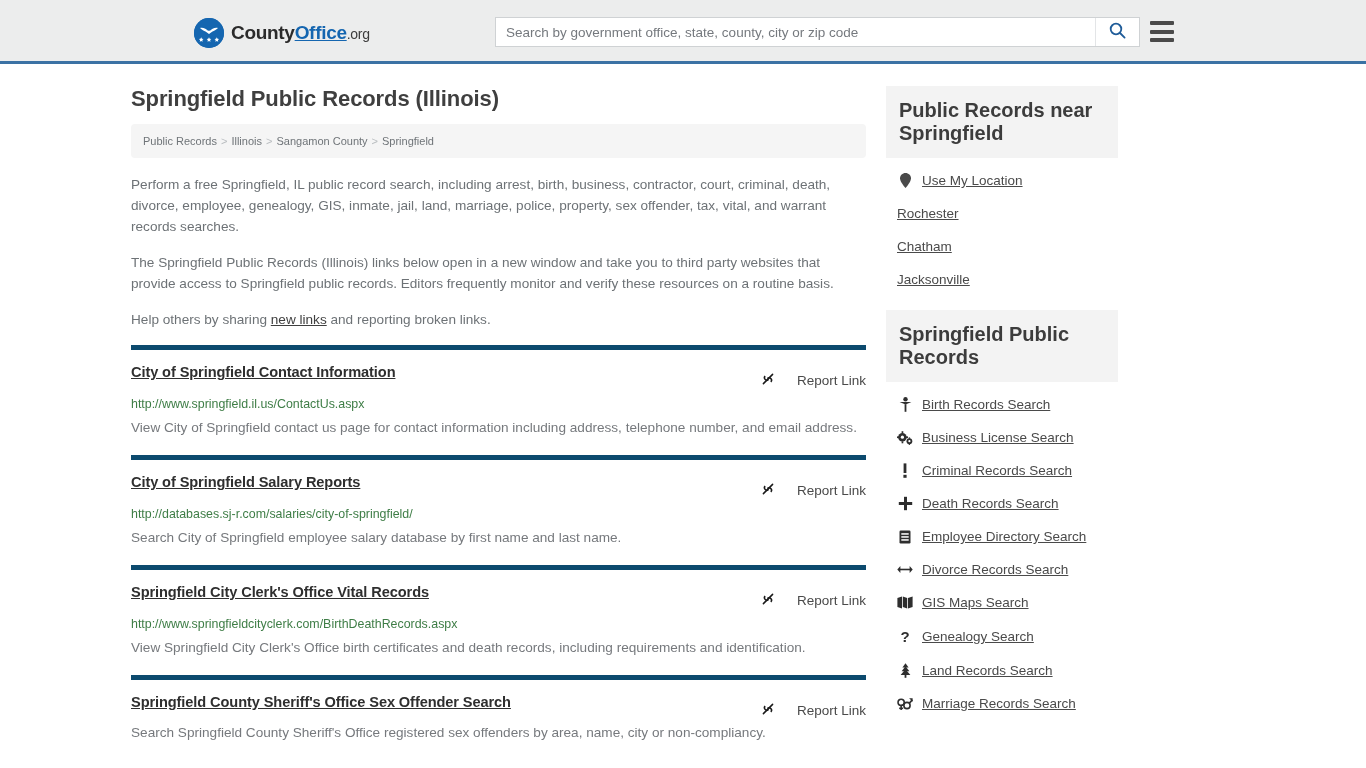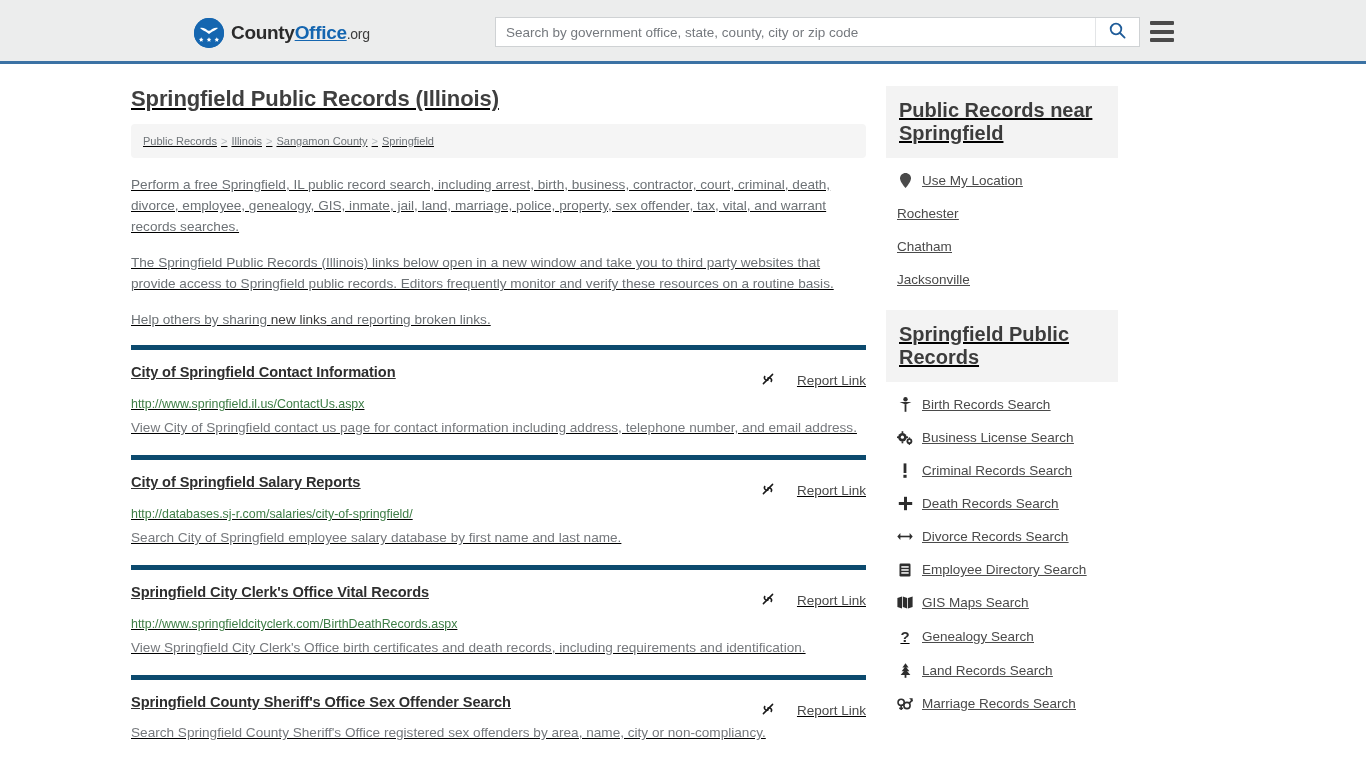--- a/index.html
+++ b/index.html
@@ -87,21 +87,20 @@
   }
   .hamburger span {
     display: block; height: 4px; width: 24px;
     background: #4a4a4a; border-radius: 1px;
   }
 
   
   .page {
     position: relative;
     width: 1248px;
-    text-decoration: underline;
   }
   .container {
     width: 986px;
     margin: 0 auto;
     padding-left: 0;
     display: flex;
     gap: 20px;
   }
   .main-col { width: 735px; flex: 0 0 735px; }
   .side-col { width: 232px; flex: 0 0 232px; padding-top: 22px; }
@@ -412,39 +411,39 @@
               <svg width="15" height="15" viewBox="0 0 15 15">
                 <rect x="6" y="0.8" width="3" height="13.4" fill="#2e2e2e"></rect>
                 <rect x="0.8" y="6" width="13.4" height="3" fill="#2e2e2e"></rect>
               </svg>
             </span>
             <a>Death Records Search</a>
           </div>
 
           <div class="side-item">
             <span class="side-icon">
-              <svg width="17" height="11" viewBox="0 0 17 11">
-                <line x1="3.2" y1="5.5" x2="13.8" y2="5.5" stroke="#2e2e2e" stroke-width="1.7"></line>
-                <path d="M3.6 1.8 L0.3 5.5 L3.6 9.2 Z" fill="#2e2e2e"></path>
-                <path d="M13.4 1.8 L16.7 5.5 L13.4 9.2 Z" fill="#2e2e2e"></path>
-              </svg>
-            </span>
-            <a>Divorce Records Search</a>
-          </div>
-
-          <div class="side-item">
-            <span class="side-icon">
               <svg width="12" height="14" viewBox="0 0 12 14">
                 <rect x="0.5" y="0.5" width="11" height="13" rx="1.2" fill="#2e2e2e"></rect>
                 <rect x="2.3" y="3.2" width="7.4" height="1.5" fill="#ffffff"></rect>
                 <rect x="2.3" y="6.2" width="7.4" height="1.5" fill="#ffffff"></rect>
                 <rect x="2.3" y="9.2" width="7.4" height="1.5" fill="#ffffff"></rect>
               </svg>
             </span>
             <a>Employee Directory Search</a>
+          </div>
+
+          <div class="side-item">
+            <span class="side-icon">
+              <svg width="17" height="11" viewBox="0 0 17 11">
+                <line x1="3.2" y1="5.5" x2="13.8" y2="5.5" stroke="#2e2e2e" stroke-width="1.7"></line>
+                <path d="M3.6 1.8 L0.3 5.5 L3.6 9.2 Z" fill="#2e2e2e"></path>
+                <path d="M13.4 1.8 L16.7 5.5 L13.4 9.2 Z" fill="#2e2e2e"></path>
+              </svg>
+            </span>
+            <a>Divorce Records Search</a>
           </div>
 
           <div class="side-item">
             <span class="side-icon">
               <svg width="16" height="13" viewBox="0 0 16 13">
                 <path d="M0.4 2 L5 0.5 L5 12.5 L0.4 11 Z" fill="#2e2e2e"></path>
                 <path d="M5.8 0.5 L10.2 2 L10.2 12.5 L5.8 11 Z" fill="#2e2e2e"></path>
                 <path d="M11 2 L15.6 0.5 L15.6 11 L11 12.5 Z" fill="#2e2e2e"></path>
               </svg>
             </span>

